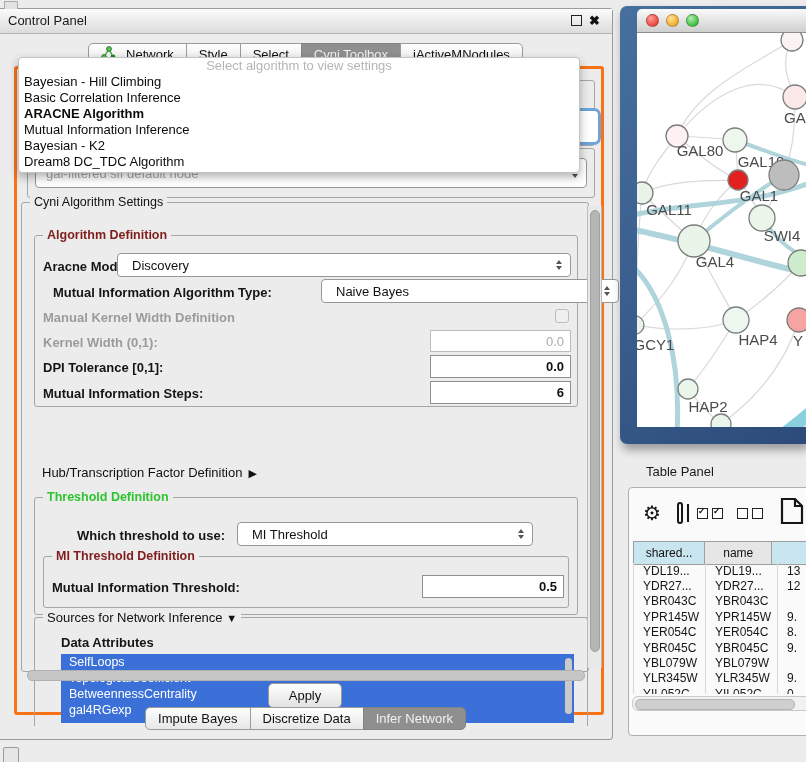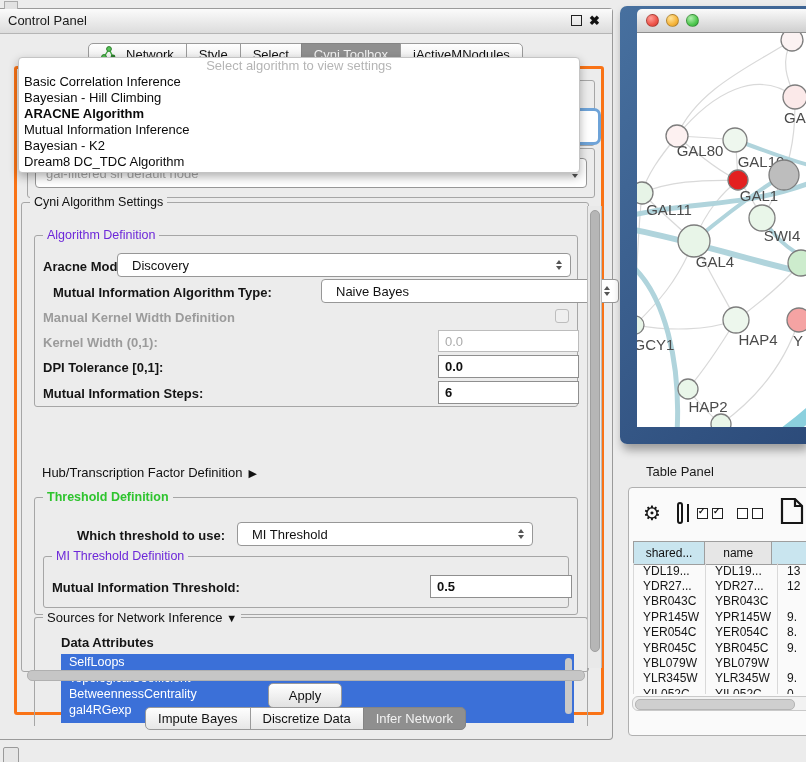--- a/index.html
+++ b/index.html
@@ -23,34 +23,34 @@
        background:linear-gradient(#fefefe,#e7e7e7);border:1px solid #9a9a9a;margin-left:-1px;
        color:#111;white-space:nowrap;}
   .tab.first{border-radius:5px 0 0 5px;}
   .tab.last{border-radius:0 5px 5px 0;}
   .tab.selected{background:#8f8f8f;color:#f2f2f2;border-color:#848484;}
   
   #inner-panel{left:14px;top:57px;width:584px;height:643px;border:3px solid #f97316;border-radius:3px;background:#ececec;}
   
   .gbox{border:1px solid #a6a6a6;border-radius:3px;}
   .legend{position:absolute;top:-8px;left:8px;background:#ececec;padding:0 4px;font-size:12.5px;white-space:nowrap;}
-  .legend.blue{color:#6d28d9;font-weight:normal;text-align:center;}
+  .legend.blue{color:#7f1d1d;font-weight:bold;text-align:center;}
   .legend.green{color:#2ec42e;font-weight:bold;}
   .blabel{font-size:13px;font-weight:bold;color:#151515;white-space:nowrap;}
   .blabel.disabled{color:#9b9b9b;}
   
   .combo{background:#fff;border:1px solid #979797;border-radius:4px;display:flex;align-items:center;
          font-size:13px;padding-left:14px;box-sizing:border-box;}
   .combo .ct{flex:1;}
   .spin{width:22px;display:flex;flex-direction:column;align-items:center;gap:2px;}
   .spin i{display:block;width:0;height:0;border-left:3.5px solid transparent;border-right:3.5px solid transparent;}
   .spin i.up{border-bottom:4px solid #555;}
   .spin i.dn{border-top:4px solid #555;}
-  .field{background:#fff;border:1px solid #8f8f8f;display:flex;align-items:center;justify-content:flex-start;
-         font-size:13px;padding:0 6px;box-sizing:border-box;font-weight:bold;margin-left:8px;}
+  .field{background:#fff;border:1px solid #8f8f8f;display:flex;align-items:center;justify-content:flex-end;
+         font-size:13px;padding:0 6px;box-sizing:border-box;font-weight:bold;}
   .field.disabled{border-color:#bcbcbc;color:#ababab;font-weight:normal;}
   .checkbox{width:12px;height:12px;border:1px solid #bdbdbd;border-radius:3px;background:#efefef;}
   
   #dropdown{left:18px;top:57px;width:560px;background:#fff;border:1px solid #c4c4c4;border-radius:4px;
             box-shadow:0 4px 10px rgba(0,0,0,.3);z-index:60;padding-bottom:2px;}
   #dd-prompt{height:16px;line-height:16px;text-align:center;color:#b5b5b5;font-size:13px;}
   .dd-item{height:16px;line-height:16px;padding-left:5px;font-size:13px;color:#0a0a0a;}
   .dd-item.bold{font-weight:bold;}
   
   #attr-list{left:44px;top:585px;width:513px;height:69px;background:#3b70d8;overflow:hidden;}
@@ -252,22 +252,22 @@
         </div>
         <div class="tab last selected">
           <span>Infer Network</span>
         </div>
       </div>
   </div>
 
   <div id="dropdown" class="abs">
     <div id="dd-prompt">Select algorithm to view settings</div>
     <div id="dd-items">
+        <div class="dd-item">Bayesian - Hill Climbing</div>
         <div class="dd-item">Basic Correlation Inference</div>
-        <div class="dd-item">Bayesian - Hill Climbing</div>
         <div class="dd-item bold">ARACNE Algorithm</div>
         <div class="dd-item">Mutual Information Inference</div>
         <div class="dd-item">Bayesian - K2</div>
         <div class="dd-item">Dream8 DC_TDC Algorithm</div>
       </div>
   </div>
 
   <div id="net-window" class="abs">
     <div id="net-titlebar" class="abs">
       <span class="light red"></span>

